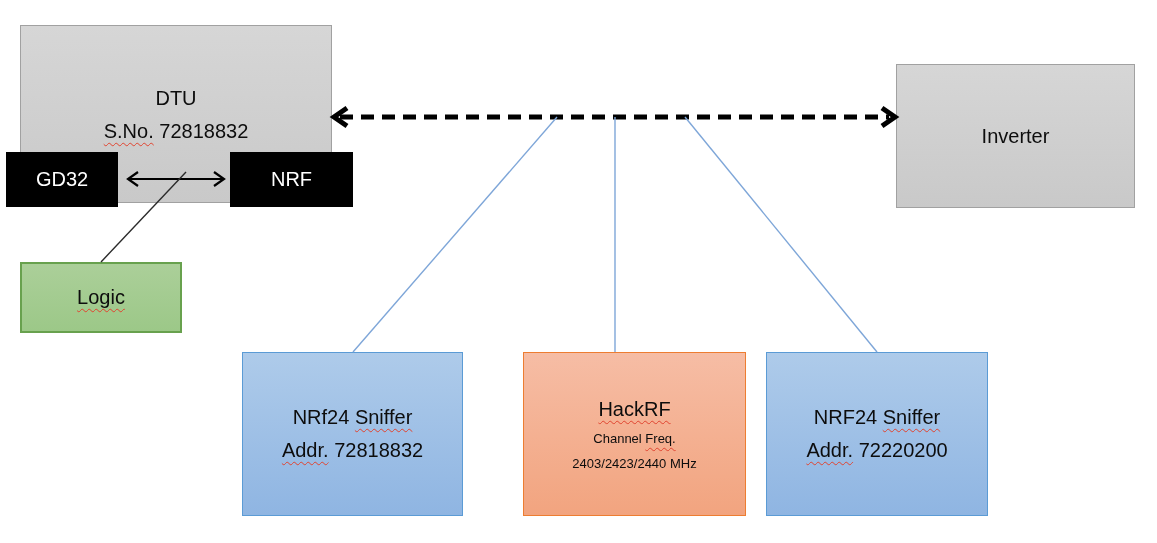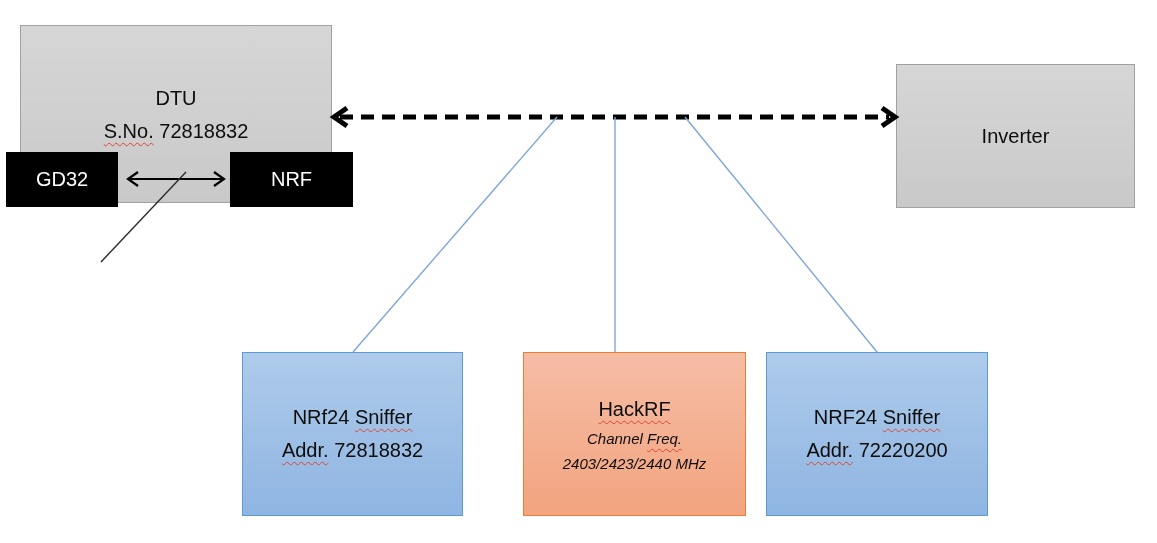--- a/index.html
+++ b/index.html
@@ -16,21 +16,21 @@
     box-sizing: border-box;
     display: flex;
     flex-direction: column;
     align-items: center;
     justify-content: center;
     text-align: center;
     font-size: 20px;
     line-height: 33px;
     color: #0d0d0d;
   }
-  .box .small { font-size: 15px; line-height: 25px; font-style: italic; }
+  .box .small { font-size: 13px; line-height: 25px; }
   .gray {
     background: linear-gradient(to bottom, #d6d6d6, #c9c9c9);
     border: 1px solid #a1a1a1;
   }
   .black {
     background: #000000;
     color: #ffffff;
     border: 1px solid #000000;
   }
   .green {
@@ -103,20 +103,23 @@
   </div>
 
   <div class="box black gd32-box">
     <div>GD32</div>
   </div>
 
   <div class="box black nrf-box">
     <div>NRF</div>
   </div>
 
+  <div class="box green logic-box">
+    <div class="squiggle">Logic</div>
+  </div>
 
   <div class="box gray inverter-box">
     <div>Inverter</div>
   </div>
 
   <div class="box blue sniffer-left">
     <div>
       <span>NRf24</span>
       <span class="squiggle">Sniffer</span>
     </div>

